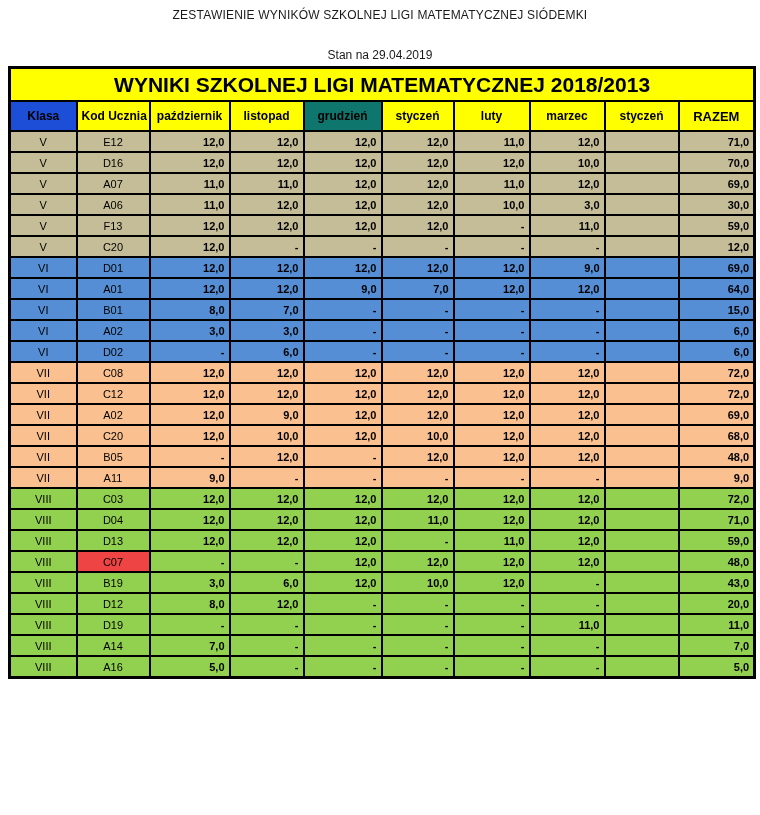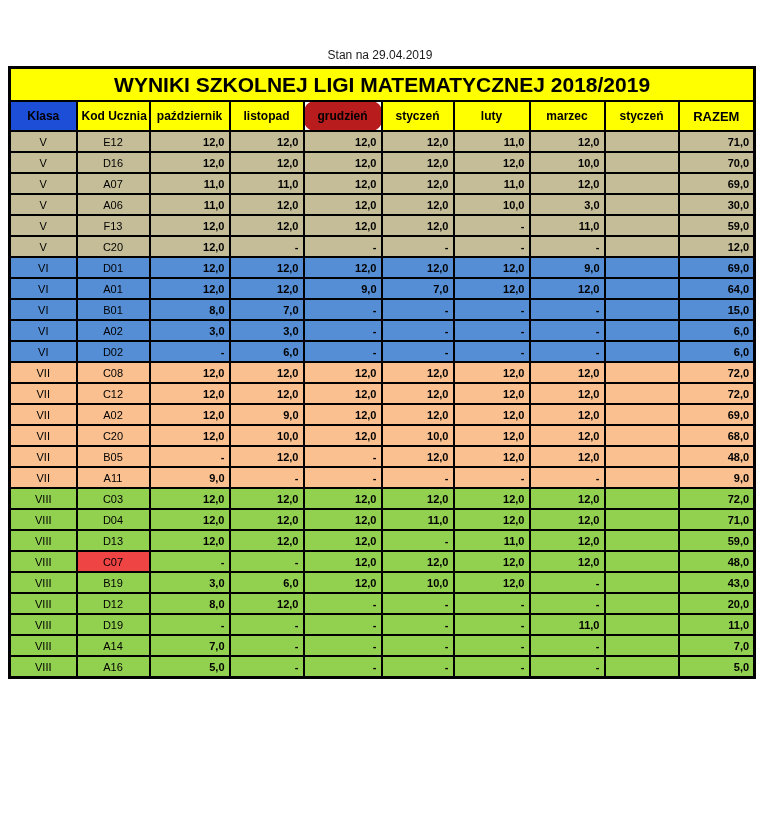--- a/index.html
+++ b/index.html
@@ -67,46 +67,47 @@
   }
   tbody td { height: 19px; font-size: 11px; }
   td.c-center { text-align: center; font-weight: normal; }
   td.c-num { text-align: right; font-weight: bold; }
 </style>
 </head>
 <body>
 
 <div class="page">
 
+  <div class="doc-title">ZESTAWIENIE WYNIKÓW SZKOLNEJ LIGI MATEMATYCZNEJ SIÓDEMKI</div>
 
   <div class="doc-subtitle">Stan na 29.04.2019</div>
 
   <table class="league-table">
     <colgroup>
       <col style="width:67px">
       <col style="width:73px">
       <col style="width:80px">
       <col style="width:74px">
       <col style="width:78px">
       <col style="width:72px">
       <col style="width:76px">
       <col style="width:75px">
       <col style="width:74px">
       <col style="width:76px">
     </colgroup>
     <thead>
       <tr>
-        <th colspan="10" class="main-title" style="background: rgb(255, 255, 0);">WYNIKI SZKOLNEJ LIGI MATEMATYCZNEJ 2018/2019</th>
+        <th colspan="10" class="main-title" style="background: rgb(255, 255, 0);">WYNIKI SZKOLNEJ LIGI MATEMATYCZNEJ 2018/2013</th>
       </tr>
       <tr id="header-row" class="header-row">
           <th style="background: #1d4ed8;">Klasa</th>
           <th style="background: rgb(255, 255, 0);">Kod Ucznia</th>
           <th style="background: rgb(255, 255, 0);">październik</th>
           <th style="background: rgb(255, 255, 0);">listopad</th>
-          <th style="background: #b91c1c; border-radius: 11px;">grudzień</th>
+          <th style="background: #0f766e;">grudzień</th>
           <th style="background: rgb(255, 255, 0);">styczeń</th>
           <th style="background: rgb(255, 255, 0);">luty</th>
           <th style="background: rgb(255, 255, 0);">marzec</th>
           <th style="background: rgb(255, 255, 0);">styczeń</th>
           <th class="razem-h" style="background: rgb(255, 255, 0);">RAZEM</th>
         </tr>
     </thead>
     <tbody id="table-body">
         <tr>
           <td class="c-center" style="background: rgb(196, 189, 151);">V</td>

